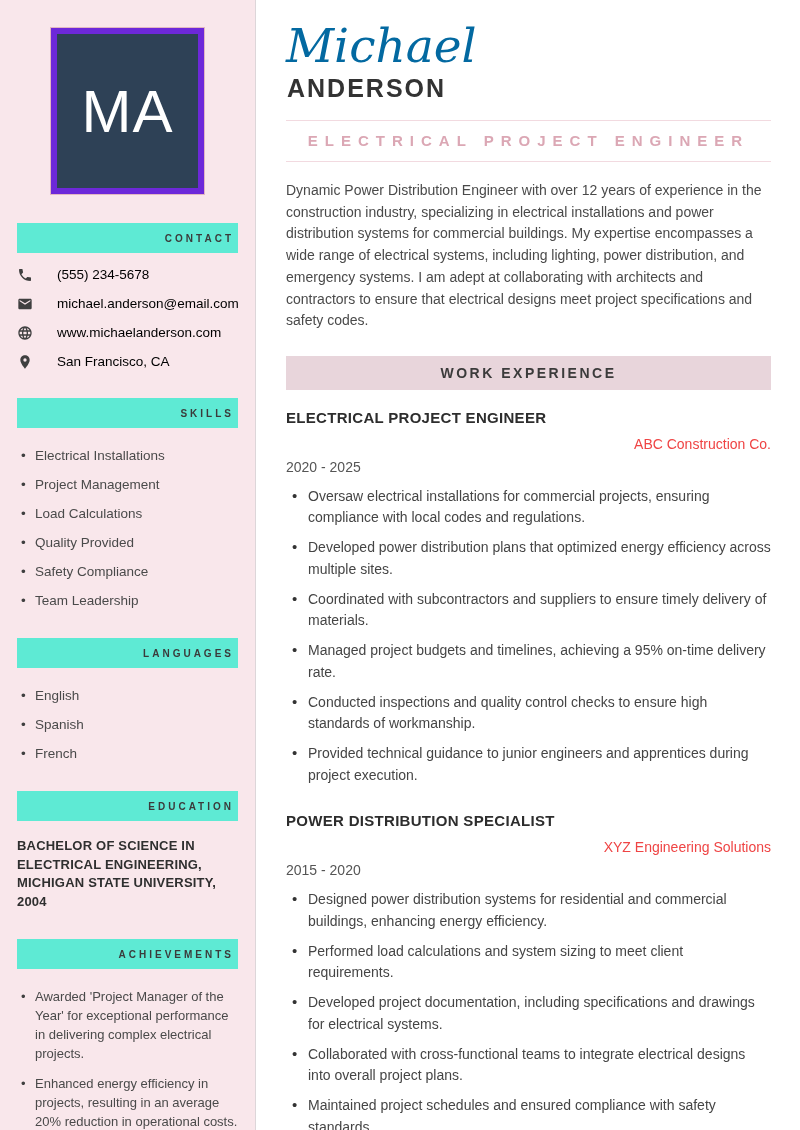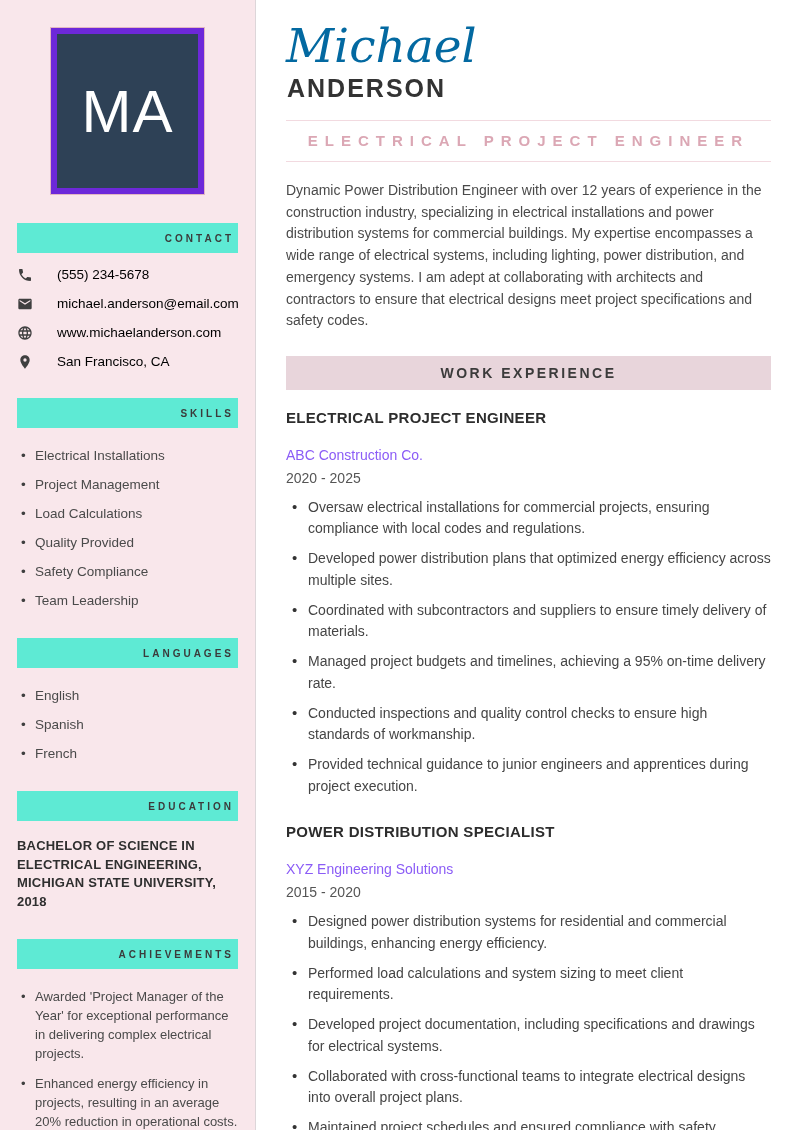--- a/index.html
+++ b/index.html
@@ -114,21 +114,21 @@
     font-size: 14px; font-weight: bold; letter-spacing: 2.5px;
     padding: 9px 2px;
   }
   .job { margin-top: 19px; }
   .job + .job { margin-top: 26px; }
   .job-title {
     margin: 0;
     color: #2d2d2d;
     font-size: 15px; font-weight: bold; letter-spacing: 0.3px;
   }
-  .job-company { margin-top: 21px; color: #8b5cf6; font-size: 14px; }
+  .job-company { margin-top: 10px; color: #ef4444; font-size: 14px; text-align: right; }
   .job-dates   { margin-top: 7px; color: #555555; font-size: 14px; }
   ul.job-list {
     list-style: none; margin: 11px 0 0 0; padding: 0 0 0 6px;
   }
   ul.job-list li {
     position: relative;
     padding-left: 16px;
     margin-bottom: 8.5px;
     color: #454545; font-size: 14px; line-height: 21.5px;
   }
@@ -196,21 +196,21 @@
     </ul>
 
     <div class="side-band">LANGUAGES</div>
     <ul class="side-list">
       <li>English</li>
       <li>Spanish</li>
       <li>French</li>
     </ul>
 
     <div class="side-band">EDUCATION</div>
-    <p class="edu-text">BACHELOR OF SCIENCE IN ELECTRICAL ENGINEERING, MICHIGAN STATE UNIVERSITY, 2018</p>
+    <p class="edu-text">BACHELOR OF SCIENCE IN ELECTRICAL ENGINEERING, MICHIGAN STATE UNIVERSITY, 2004</p>
 
     <div class="side-band">ACHIEVEMENTS</div>
     <ul class="side-list achv-list">
       <li>Awarded 'Project Manager of the Year' for exceptional performance in delivering complex electrical projects.</li>
       <li>Enhanced energy efficiency in projects, resulting in an average 20% reduction in operational costs.</li>
 
     </ul>
   </aside>
 
   <main class="main">

